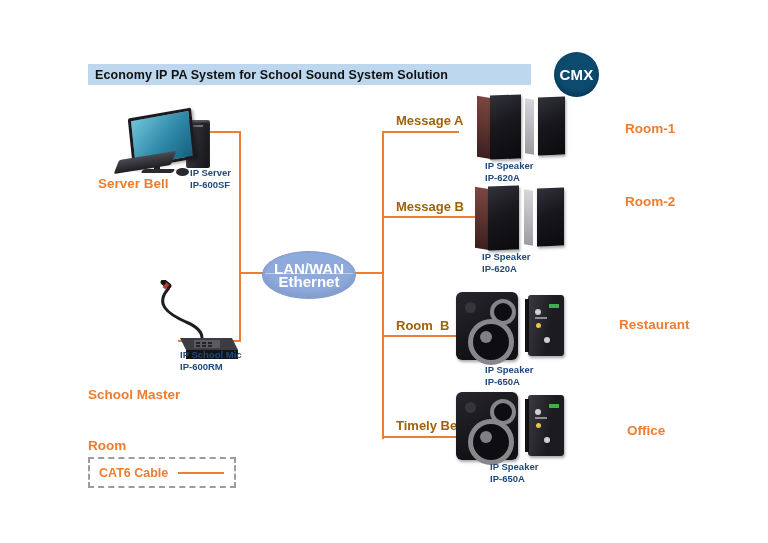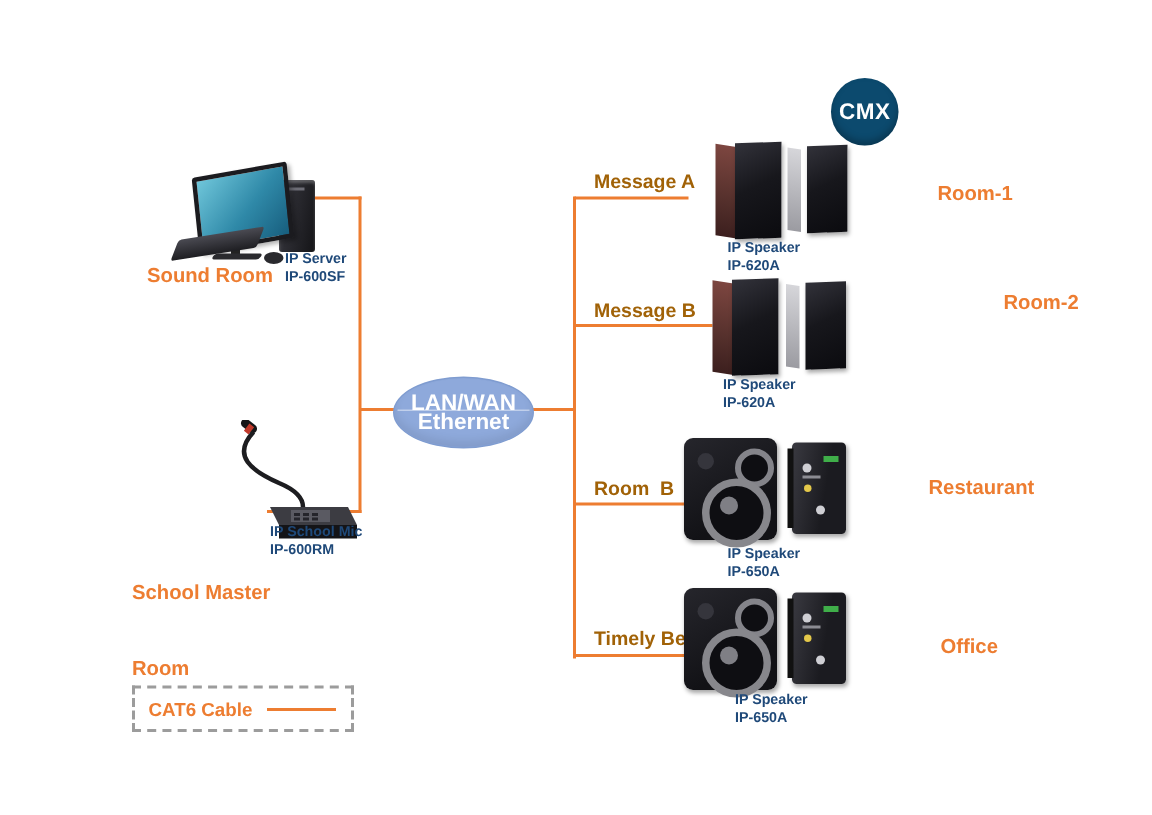--- a/index.html
+++ b/index.html
@@ -75,20 +75,23 @@
   .ws-back .c1{left:7px;top:14px;width:6px;height:6px;}
   .ws-back .c2{left:8px;top:28px;width:5px;height:5px;background:#e4c84a;}
   .ws-back .c3{left:16px;top:42px;width:6px;height:6px;}
   .ws-back .slot{position:absolute;left:7px;top:22px;width:12px;height:2px;background:#8d8d94;}
 </style>
 </head>
 <body>
 
 <div class="canvas">
 
+  <div class="title-bar">
+    <span>Economy IP PA System for School Sound System Solution</span>
+  </div>
 
   <div class="cmx-logo">
     <span>CMX</span>
   </div>
 
   <div class="hline" style="left:204px;top:131px;width:37px;"></div>
   <div class="vline" style="left:239px;top:131px;height:211px;"></div>
   <div class="hline" style="left:178px;top:340px;width:63px;"></div>
   <div class="hline" style="left:240px;top:272px;width:24px;"></div>
   <div class="hline" style="left:352px;top:272px;width:32px;"></div>
@@ -99,21 +102,21 @@
   <div class="hline" style="left:383px;top:436px;width:73px;"></div>
 
   <div class="pc">
     <div class="tower"></div>
     <div class="screen"></div>
     <div class="stand"></div>
     <div class="base"></div>
     <div class="keyboard"></div>
     <div class="mouse"></div>
   </div>
-  <div class="room-label" style="left:98px;top:176px;">Sound Room</div>
+  <div class="room-label" style="left:98px;top:176px;">Server Bell</div>
   <div class="dev-label" style="left:190px;top:167px;">
     <div>IP Server</div>
     <div>IP-600SF</div>
   </div>
 
   <div class="mic">
     <svg width="110" height="85" viewBox="0 0 110 85">
       <rect x="20" y="1" width="12" height="6" rx="3" transform="rotate(38 26 4)" fill="#161618"></rect>
       <rect x="24" y="3" width="4" height="6" transform="rotate(38 26 6)" fill="#c0392b"></rect>
       <path d="M29,8 C14,24 28,34 46,42 C58,47 62,52 62,58" fill="none" stroke="#1d1d20" stroke-width="3"></path>
@@ -167,21 +170,21 @@
     </div>
     <div class="bs small" style="left:70px;top:4px;width:40px;height:58px;">
       <div class="side"></div>
       <div class="front"></div>
     </div>
   </div>
   <div class="dev-label" style="left:482px;top:251px;">
     <div>IP Speaker</div>
     <div>IP-620A</div>
   </div>
-  <div class="place-label" style="left:577px;top:194px;margin-left:44px;">Room-2</div>
+  <div class="place-label" style="left:577px;top:194px;">Room-2</div>
 
   <div class="ch-label" style="left:396px;top:318px;">Room  B</div>
   <div class="ws-front" style="left:456px;top:292px;">
     <div class="port"></div>
     <div class="tweeter"></div>
     <div class="woofer"></div>
   </div>
   <div class="ws-back" style="left:528px;top:295px;">
     <div class="green"></div>
     <div class="c1"></div>

